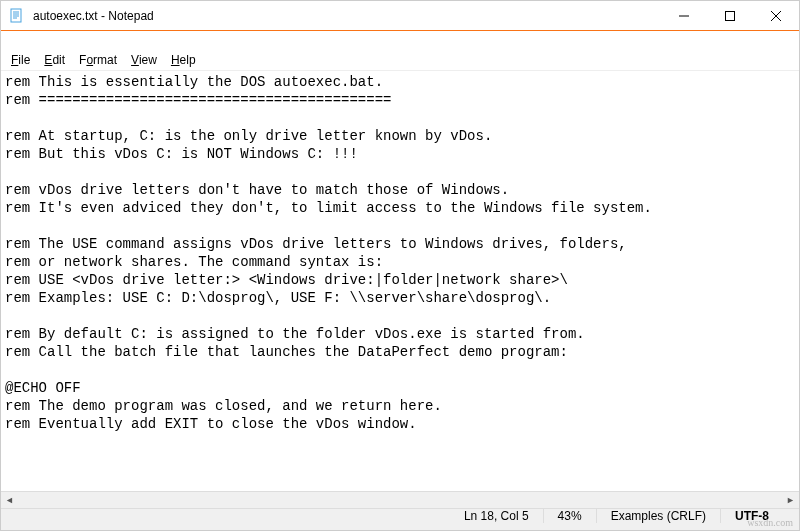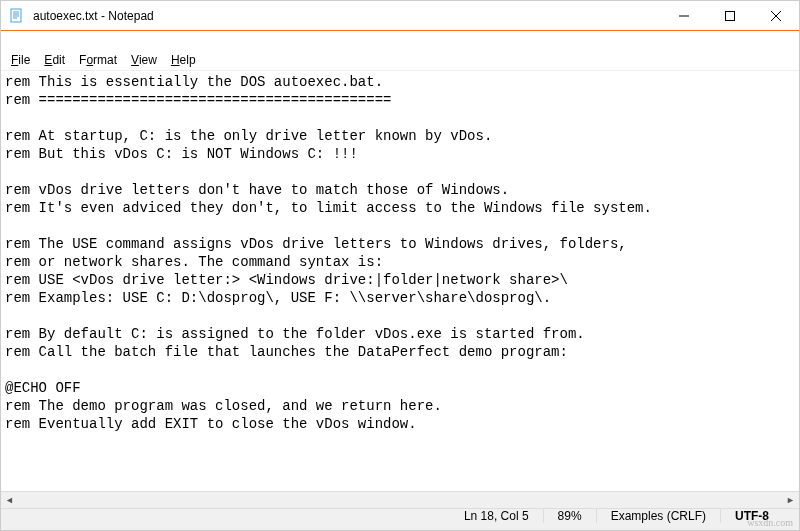--- a/index.html
+++ b/index.html
@@ -206,18 +206,18 @@
   <div class="hscroll">
     <div class="hscroll-btn">◄</div>
     <div class="hscroll-track"></div>
     <div class="hscroll-btn">►</div>
   </div>
 </div>
 
 <div class="statusbar">
   <div class="status-spacer"></div>
   <div class="status-cell">Ln 18, Col 5</div>
-  <div class="status-cell">89%</div>
+  <div class="status-cell">43%</div>
   <div class="status-cell">Examples (CRLF)</div>
   <div class="status-cell">UTF-8</div>
 </div>
 
 <div class="watermark">wsxdn.com</div>
 
 </body></html>

